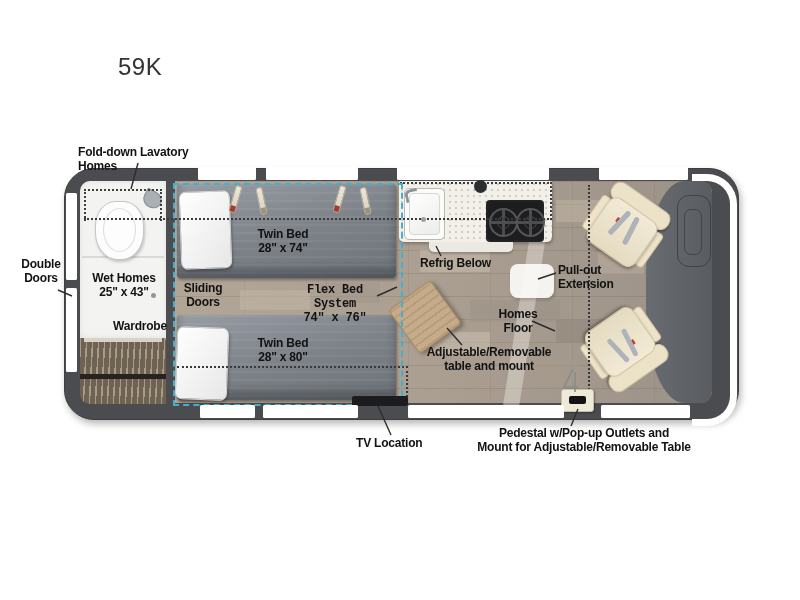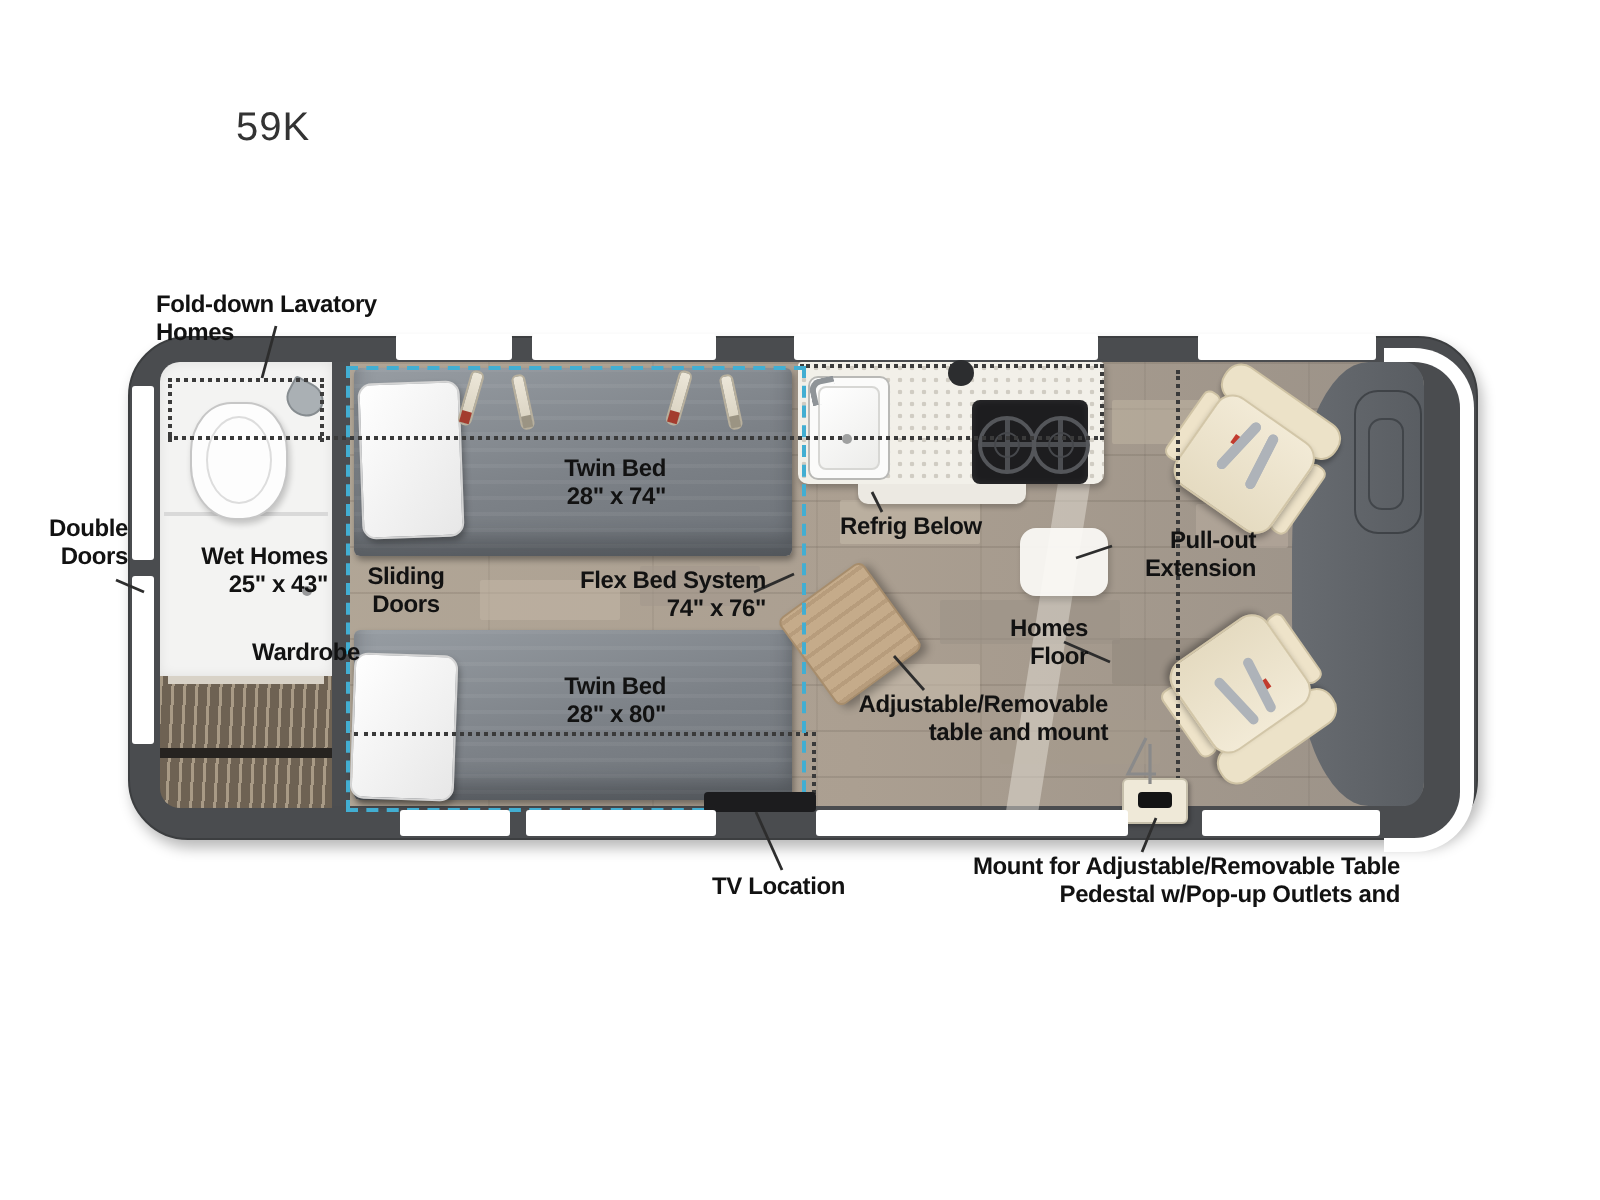--- a/index.html
+++ b/index.html
@@ -1,24 +1,24 @@
 <!DOCTYPE html>
 <html><head>
 <meta charset="utf-8">
 <style>
   html,body{margin:0;padding:0;background:#fff;}
   #canvas{position:relative;width:800px;height:600px;background:#ffffff;overflow:hidden;
           font-family:"Liberation Sans",sans-serif;}
-  .title{position:absolute;left:118px;top:53px;font-size:20px;color:#333;letter-spacing:.5px;}
+  .title{position:absolute;left:118px;top:53px;font-size:24px;color:#333;letter-spacing:.5px;}
   .copyright{position:absolute;left:4px;top:577px;font-size:16px;font-weight:bold;font-style:italic;
              color:#a0a0a0;letter-spacing:.2px;}
   .lbl{position:absolute;font-weight:bold;font-size:12px;line-height:1.15;color:#121212;
        letter-spacing:-.2px;z-index:11;}
   .lbl .blk{display:block;}
-  .ctr{text-align:right;}
+  .ctr{text-align:center;}
   
   .van-body{position:absolute;left:64px;top:168px;width:673px;height:250px;background:#4a4c4f;
             border:1px solid #3c3e40;border-radius:30px;box-shadow:2px 4px 7px rgba(0,0,0,.28);z-index:1;}
   .interior{position:absolute;left:80px;top:181px;width:632px;height:222px;border-radius:12px;
             background:linear-gradient(90deg,#b3a898 0%,#ab9f91 55%,#9b9288 100%);z-index:2;}
   .interior .planks{position:absolute;inset:0;border-radius:12px;
      background-image:repeating-linear-gradient(180deg,rgba(70,60,50,.13) 0 1px,transparent 1px 23px),
                       repeating-linear-gradient(90deg,rgba(70,60,50,.07) 0 1px,transparent 1px 82px);}
   .patch{position:absolute;opacity:.55;border-radius:1px;z-index:2;}
   .cab{position:absolute;left:646px;top:181px;width:66px;height:222px;z-index:3;
@@ -255,28 +255,28 @@
     <div class="lbl ctr" style="left:100px;top:320px;width:80px;">Wardrobe</div>
     <div class="lbl" style="left:177px;top:282px;width:52px;text-align:center;">Sliding Doors</div>
     <div class="lbl ctr" style="left:233px;top:228px;width:100px;">
       <span class="blk">Twin Bed</span>
       <span class="blk">28" x 74"</span>
     </div>
     <div class="lbl ctr" style="left:233px;top:337px;width:100px;">
       <span class="blk">Twin Bed</span>
       <span class="blk">28" x 80"</span>
     </div>
-    <div class="lbl ctr" style="left:287px;top:284px;width:96px;">
+    <div class="lbl ctr" style="left:287px;top:284px;width:96px;font-family:Liberation Mono, monospace;">
       <span class="blk">Flex Bed System</span>
       <span class="blk">74" x 76"</span>
     </div>
     <div class="lbl" style="left:420px;top:257px;width:90px;white-space:nowrap;">Refrig Below</div>
-    <div class="lbl" style="left:558px;top:264px;width:70px;text-align:right;">Pull-out Extension</div>
+    <div class="lbl" style="left:558px;top:264px;width:70px;">Pull-out Extension</div>
     <div class="lbl ctr" style="left:492px;top:308px;width:52px;">Homes Floor</div>
     <div class="lbl ctr" style="left:424px;top:346px;width:130px;">Adjustable/Removable table and mount</div>
     <div class="lbl" style="left:356px;top:437px;width:90px;white-space:nowrap;">TV Location</div>
     <div class="lbl ctr" style="left:468px;top:427px;width:232px;">
+      <span class="blk">Pedestal w/Pop-up Outlets and</span>
       <span class="blk">Mount for Adjustable/Removable Table</span>
-      <span class="blk">Pedestal w/Pop-up Outlets and</span>
     </div>
   </div>
 
 </div>
 
 </body></html>

